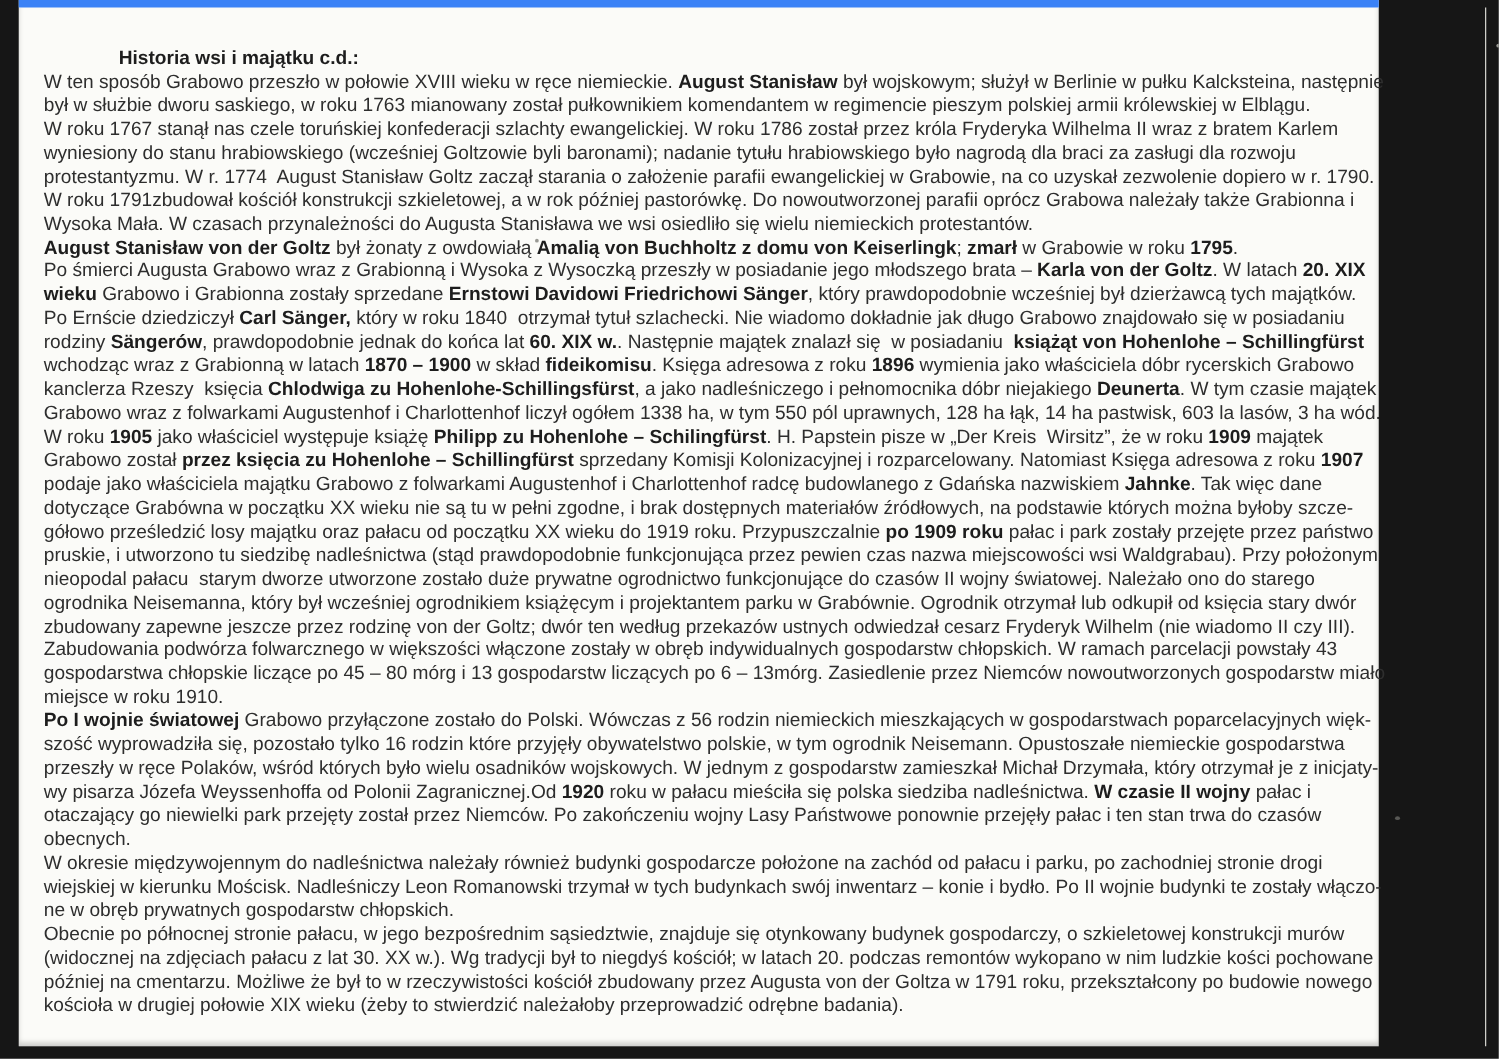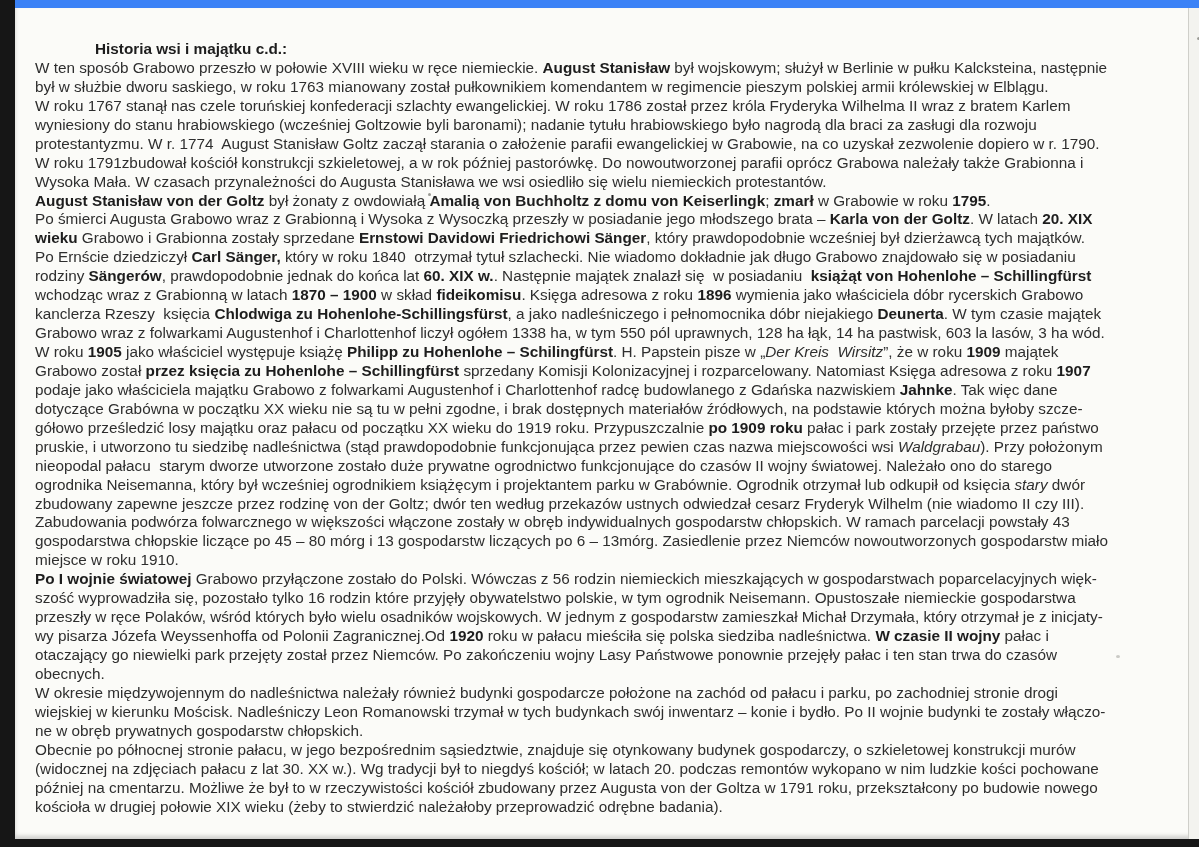--- a/index.html
+++ b/index.html
@@ -2,42 +2,42 @@
 <html lang="pl"><head>
 <meta charset="utf-8">
 <style>
   html,body{margin:0;padding:0;}
   body{
     width:1199px;height:847px;position:relative;overflow:hidden;
     background:#161616; 
     font-family:"Liberation Sans","DejaVu Sans",sans-serif;
   }
   .paper{
-    position:absolute;left:15px;top:0;width:1184px;height:831px;
+    position:absolute;left:15px;top:0;width:1088px;height:831px;
     background:#fbfbf8;
-    border-top:8px solid #3b82f6;
+    border-top:6px solid #3b82f6;
     box-shadow:inset 0 -3px 4px rgba(0,0,0,.18);
   }
   .paper-edge-line{
     position:absolute;top:0;bottom:0;left:1173px;width:1px;
     background:#cfcfca;
   }
   .paper-edge-margin{
     position:absolute;top:0;bottom:0;left:1174px;right:0;
     background:#f3f3ef;
   }
   .doc{
     position:absolute;left:20px;top:32px;width:1150px;
     font-size:15.3px;line-height:18.95px;color:#2e2e2e;
     white-space:pre;
   }
   .doc-line{height:18.95px;}
   .doc-line.indent{padding-left:60px;}
   .r-b{font-weight:700;color:#1d1d1d;}
-  .r-i{font-style:italic;}
+  .r-i{}
   .speck{position:absolute;background:#9a9a94;border-radius:50%;}
   .speck-1{left:1182px;top:29px;width:4px;height:3px;}
   .speck-2{left:413px;top:185px;width:3px;height:3px;}
   .speck-3{left:1101px;top:647px;width:4px;height:3px;opacity:.5;}
 </style>
 </head>
 <body>
 
 <div class="paper">
   <div class="paper-edge-margin"></div>

